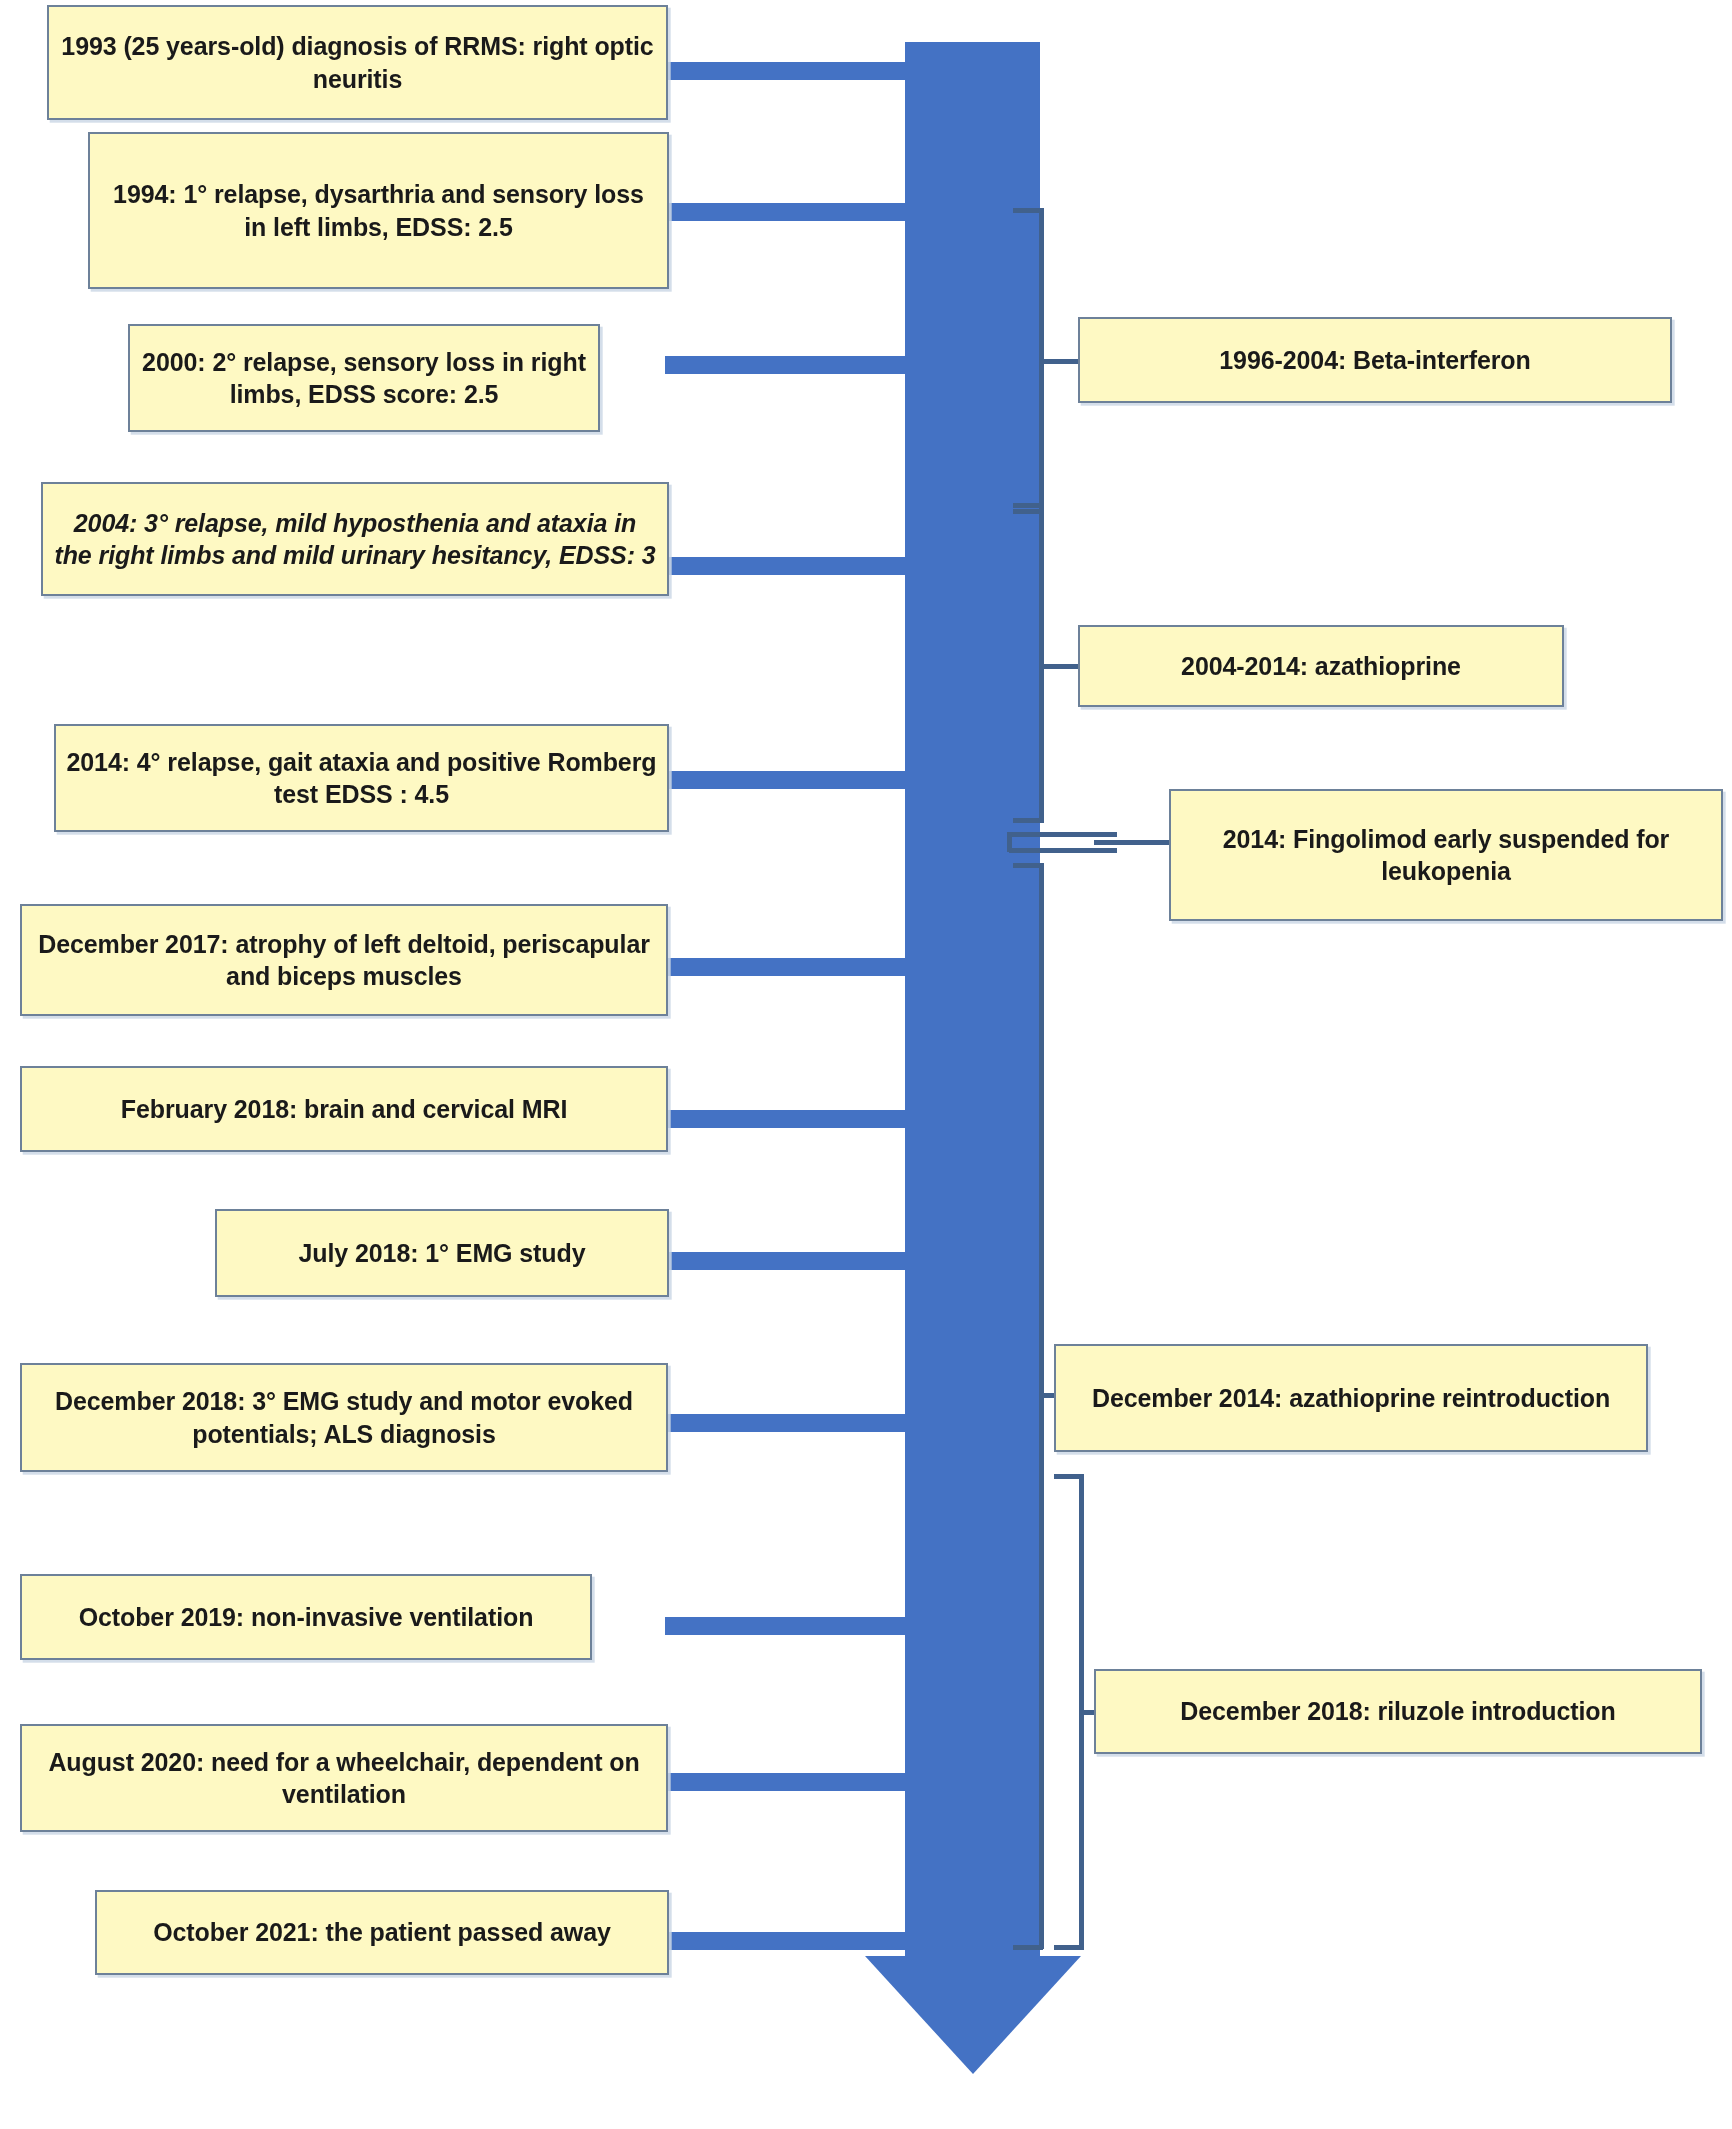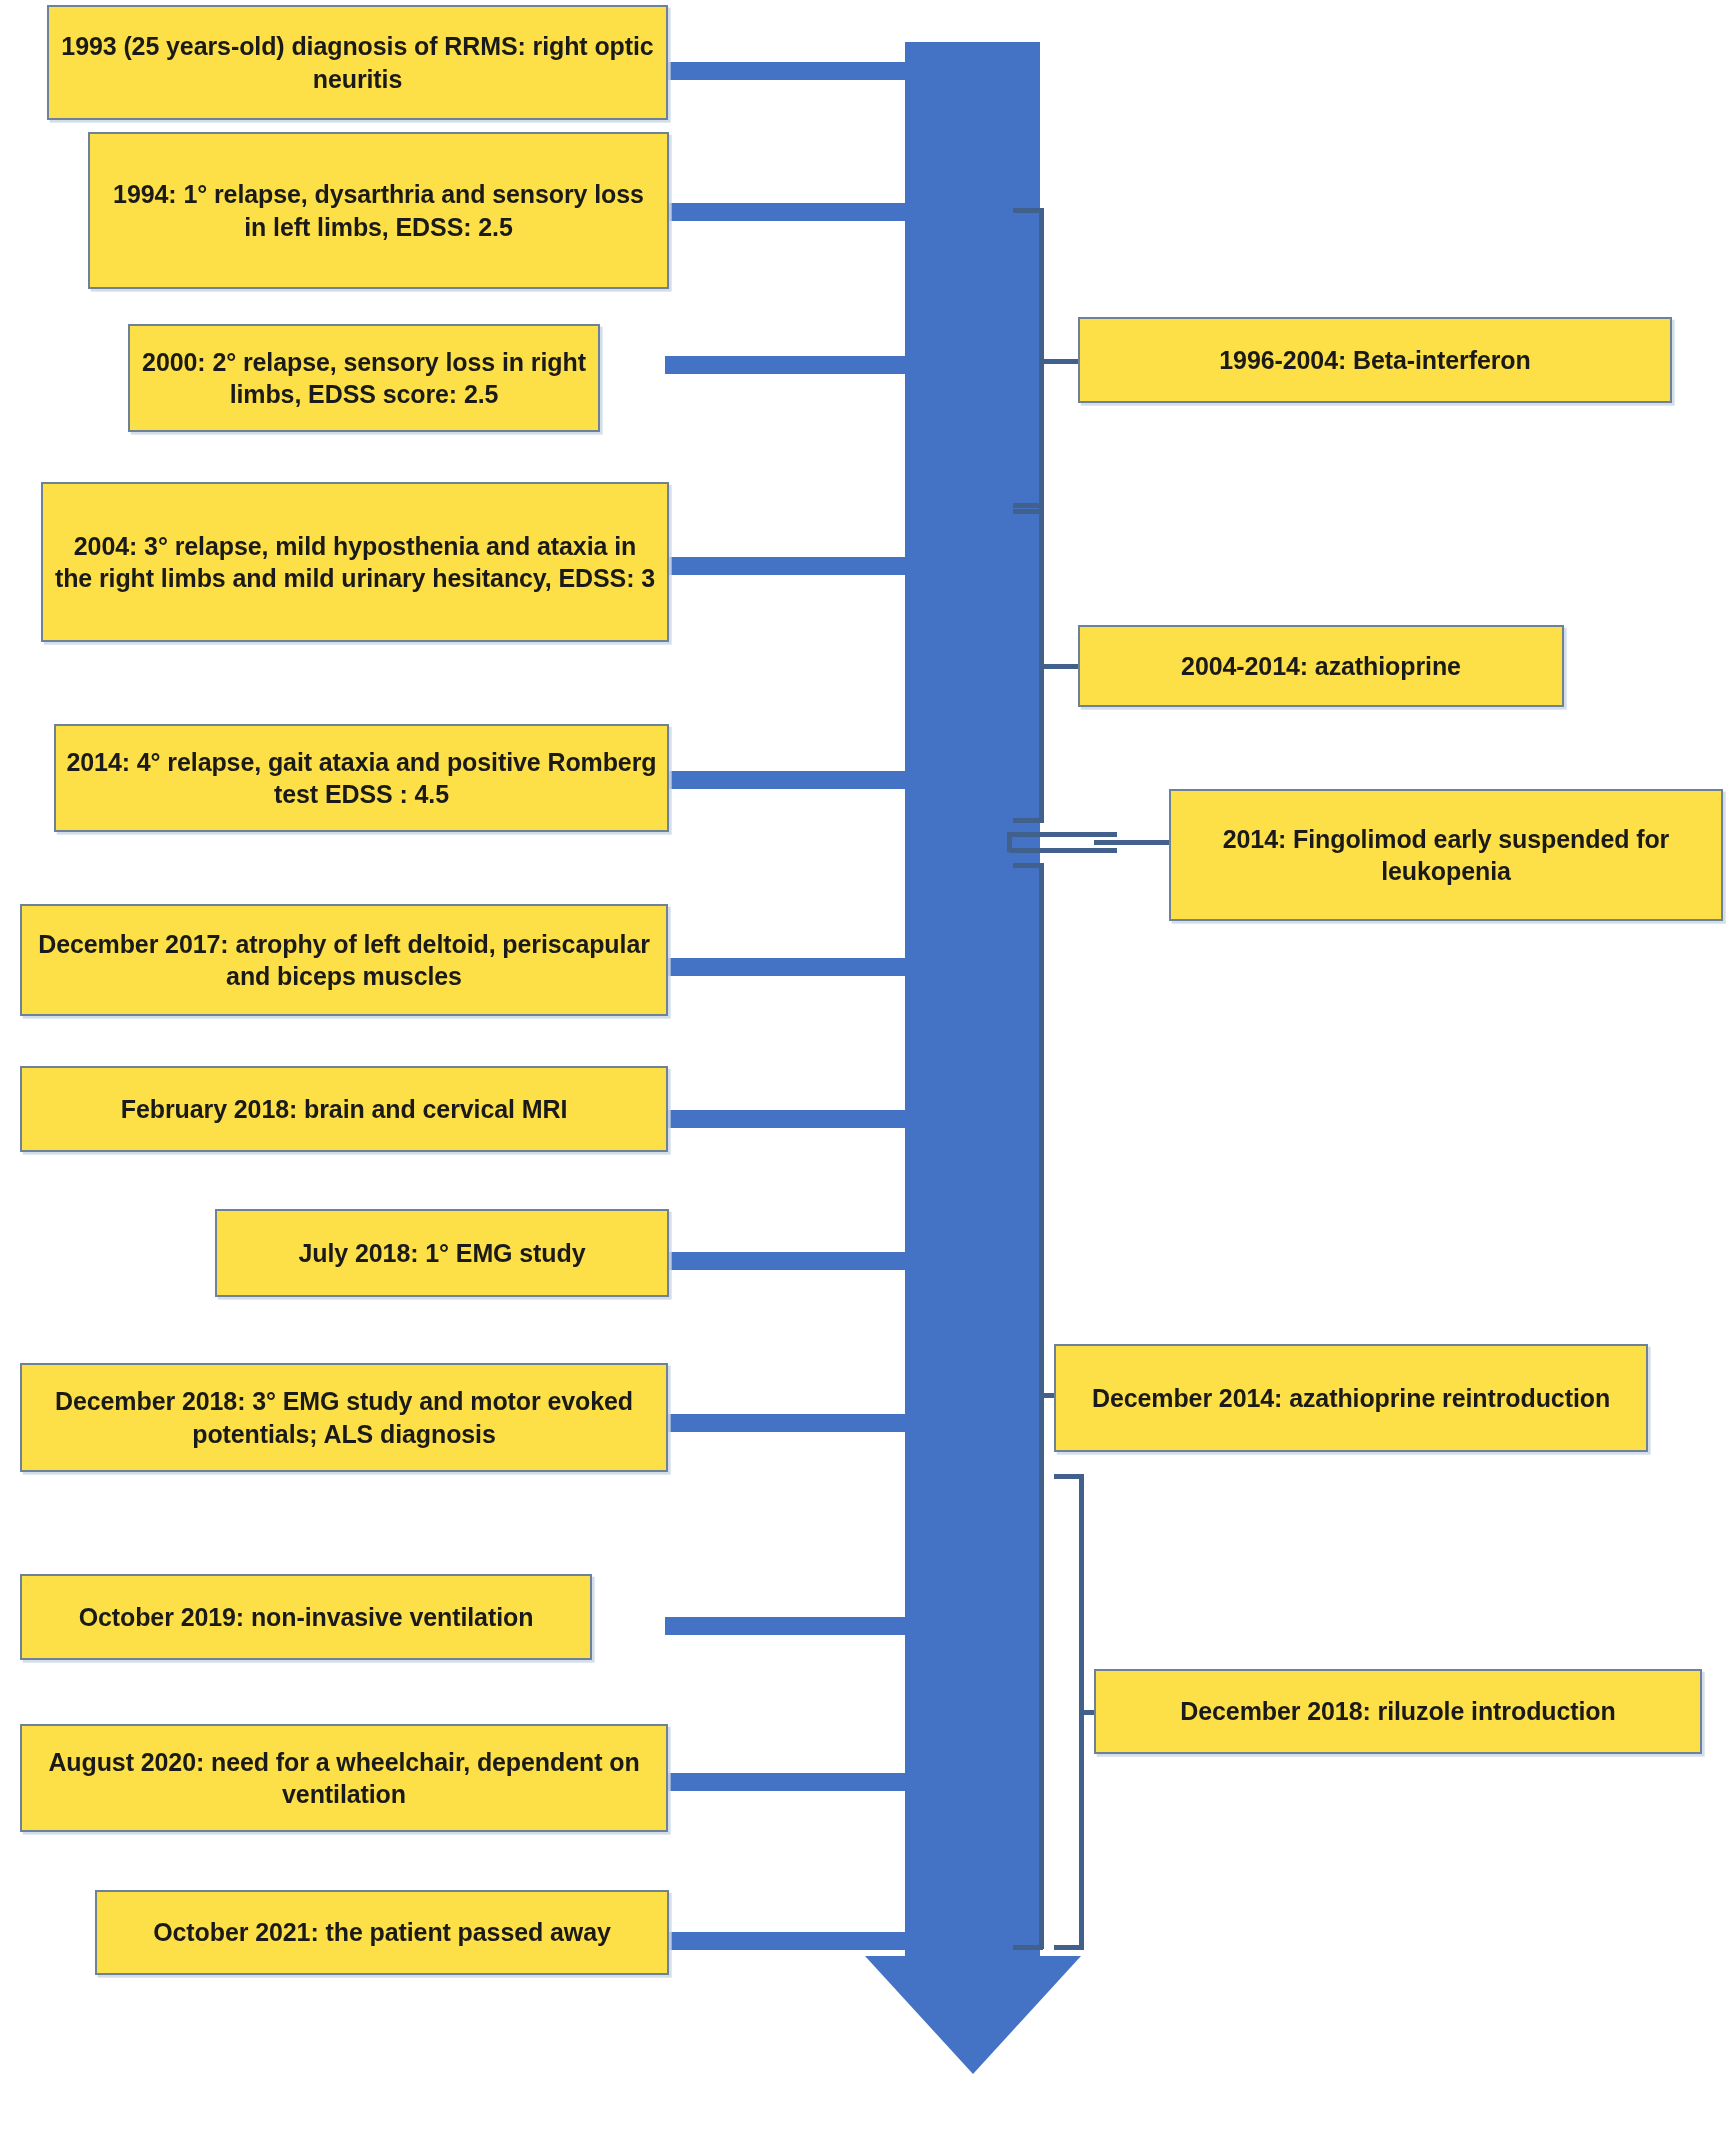--- a/index.html
+++ b/index.html
@@ -13,21 +13,21 @@
     width:1732px;
     height:2129px;
     background:#ffffff;
     overflow:hidden;
   }
 
   
   .box{
     position:absolute;
     box-sizing:border-box;
-    background:#fde047;
+    background:#fef9c3;
     border:2px solid #6d8199;
     display:flex;
     align-items:center;
     justify-content:center;
     text-align:center;
     color:#1a1a1a;
     font-weight:700;
     font-size:25px;
     line-height:1.30;
     padding:4px 9.5px;
@@ -90,21 +90,21 @@
   </div>
 
   <div class="box" style="left:88px; top:132px; width:581px; height:157px;">
     <span>1994: 1° relapse, dysarthria and sensory loss in left limbs, EDSS: 2.5</span>
   </div>
 
   <div class="box" style="left:128px; top:324px; width:472px; height:108px;">
     <span>2000: 2° relapse, sensory loss in right limbs, EDSS score: 2.5</span>
   </div>
 
-  <div class="box" style="left:41px; top:482px; width:628px; height:160px;">
+  <div class="box" style="left:41px; top:482px; width:628px; height:114px;font-style:italic;">
     <span>2004: 3° relapse, mild hyposthenia and ataxia in the right limbs and mild urinary hesitancy, EDSS: 3</span>
   </div>
 
   <div class="box" style="left:54px; top:724px; width:615px; height:108px;">
     <span>2014: 4° relapse, gait ataxia and positive Romberg test  EDSS : 4.5</span>
   </div>
 
   <div class="box" style="left:20px; top:904px; width:648px; height:112px;">
     <span>December 2017: atrophy of left deltoid, periscapular and biceps muscles</span>
   </div>

